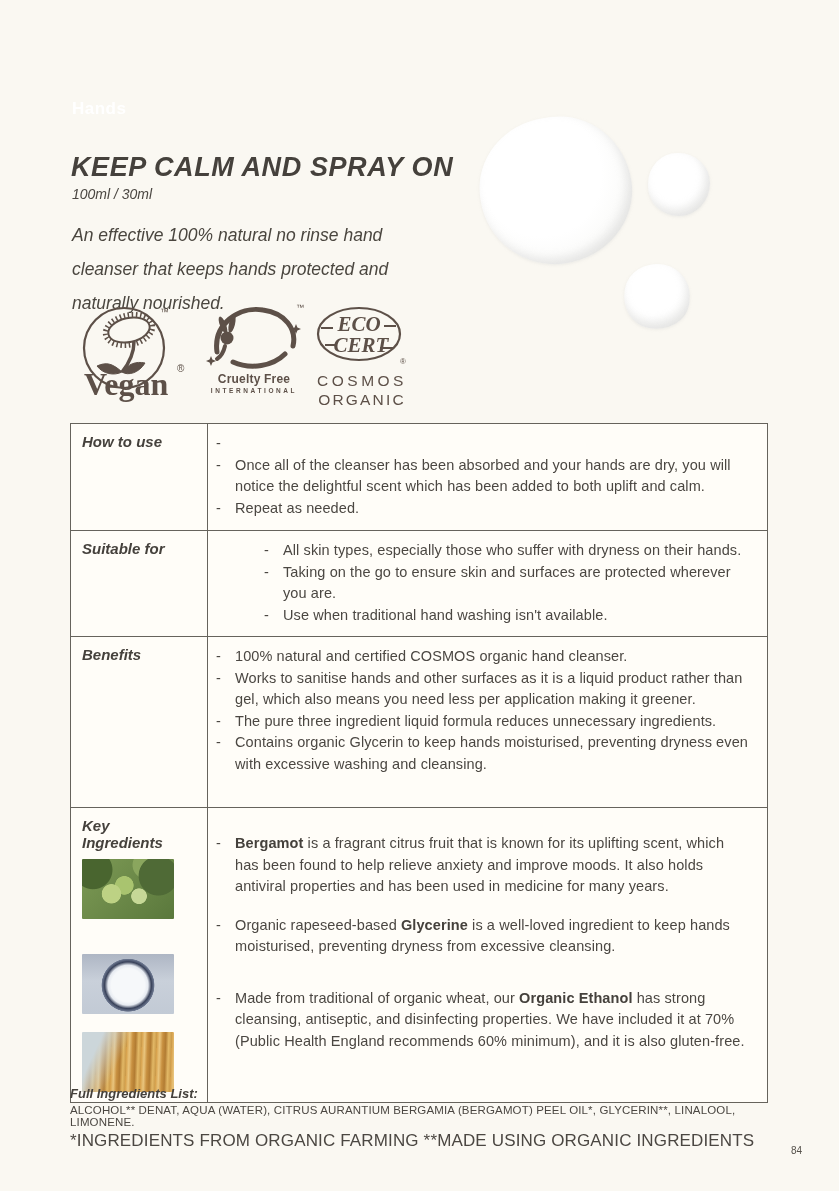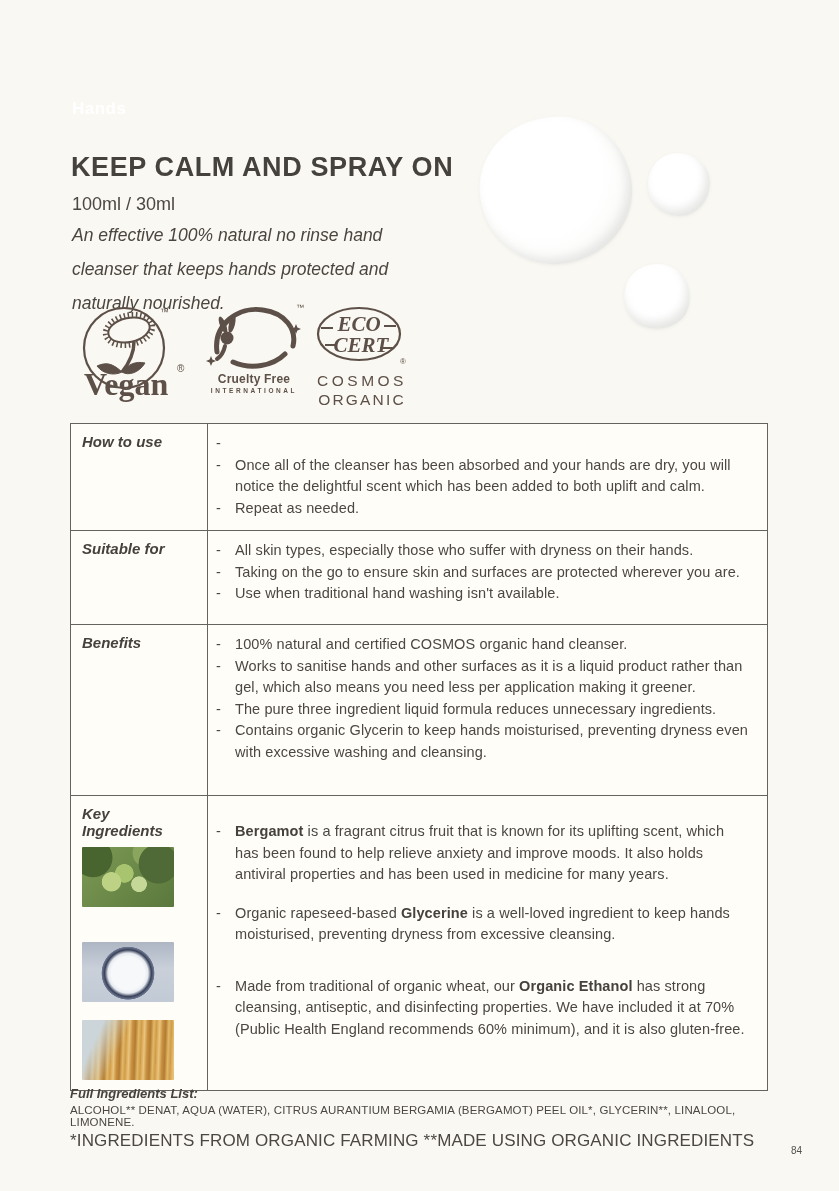--- a/index.html
+++ b/index.html
@@ -13,25 +13,25 @@
     overflow:hidden;
     margin:0 auto;
   }
   
   .category {
     position:absolute; left:72px; top:99px;
     color:#ffffff; font-weight:bold; font-size:17px; letter-spacing:.5px;
   }
   .title {
     position:absolute; left:71px; top:152px;
-    font-size:27px; font-weight:bold; letter-spacing:.6px; color:#45413c;
+    font-size:27px; font-weight:bold; letter-spacing:.6px; color:#45413c;font-style:italic;
   }
   .sizes {
     position:absolute; left:72px; top:186px;
-    font-size:18px; color:#4b4742;margin-top:8px;
+    font-style:italic; font-size:14px; color:#4b4742;
   }
   .description {
     position:absolute; left:72px; top:218px; width:352px;
     font-style:italic; font-size:17.5px; line-height:34px; color:#4a463f;
     z-index:2;
   }
   
   .droplet {
     position:absolute; z-index:1;
     background:radial-gradient(ellipse at 42% 38%, #ffffff 0 48%, #fcfcfb 62%, #f4f4f2 82%, #eaeae8 96%, #e3e4e2 100%);
@@ -55,21 +55,21 @@
   .badge-eco .cap1 { font-size:15.5px; letter-spacing:3.5px; margin-top:5px; }
   .badge-eco .cap2 { font-size:15.5px; letter-spacing:2.2px; margin-top:1px; }
   
   .spec-table {
     position:absolute; left:70px; top:423px; width:698px; z-index:2;
     border:1.3px solid #66635c; background:#fffdf8;
   }
   .row { display:flex; }
   .row + .row { border-top:1.3px solid #66635c; }
   .row:nth-child(1){ min-height:106px; }
-  .row:nth-child(2){ min-height:94px; }
+  .row:nth-child(2){ min-height:94px;gap:48px; }
   .row:nth-child(3){ min-height:171px; }
   .row:nth-child(4){ min-height:284px; }
   .cell-label {
     width:137px; flex:0 0 137px;
     border-right:1.3px solid #66635c;
     padding:9px 16px 10px 11px;
   }
   .row-label { font-style:italic; font-weight:bold; font-size:15px; color:#45413c; }
   .cell-content { flex:1; padding:9px 16px 10px 8px; }
   .bullet { display:flex; gap:9px; font-size:14.5px; line-height:21.5px; letter-spacing:.1px; color:#4b4742; }

